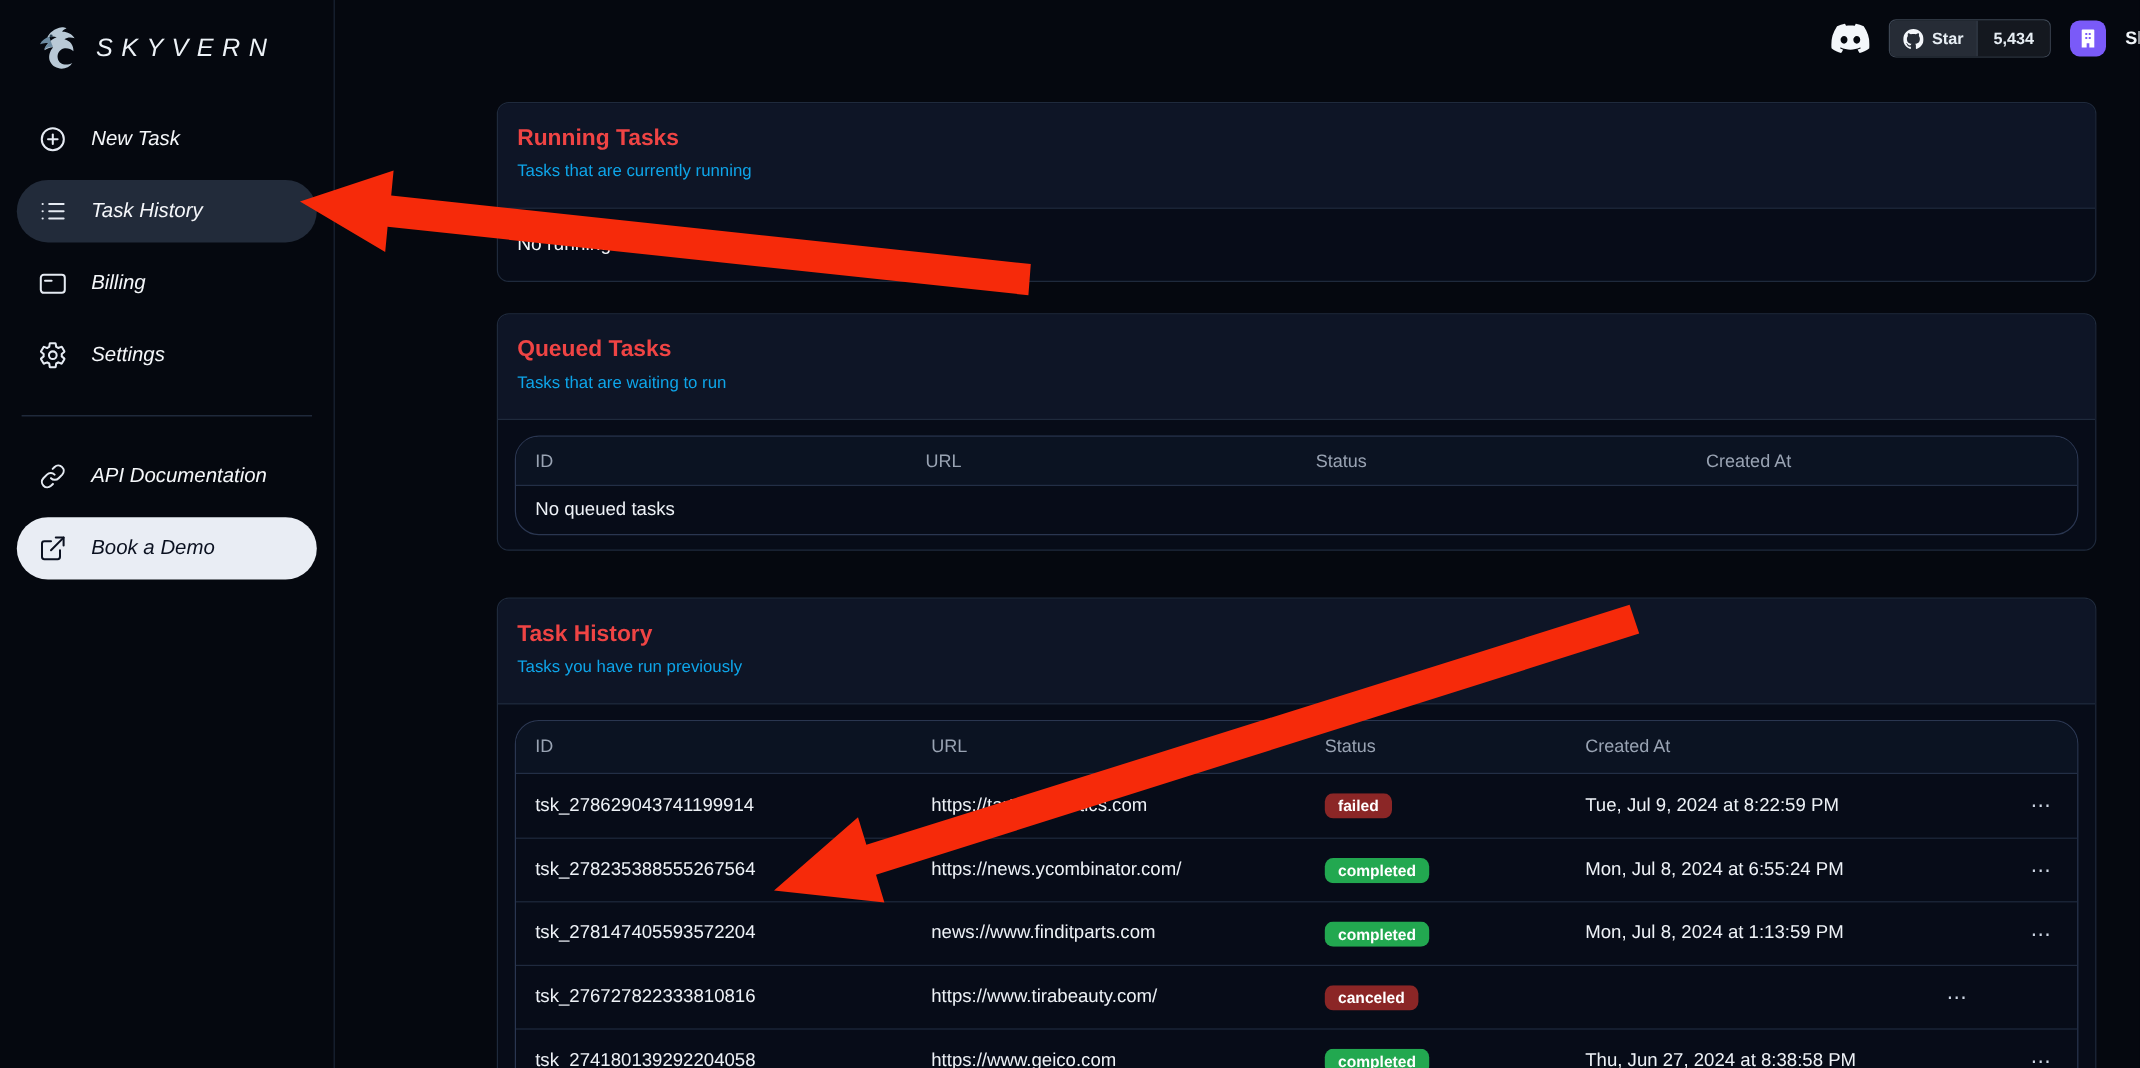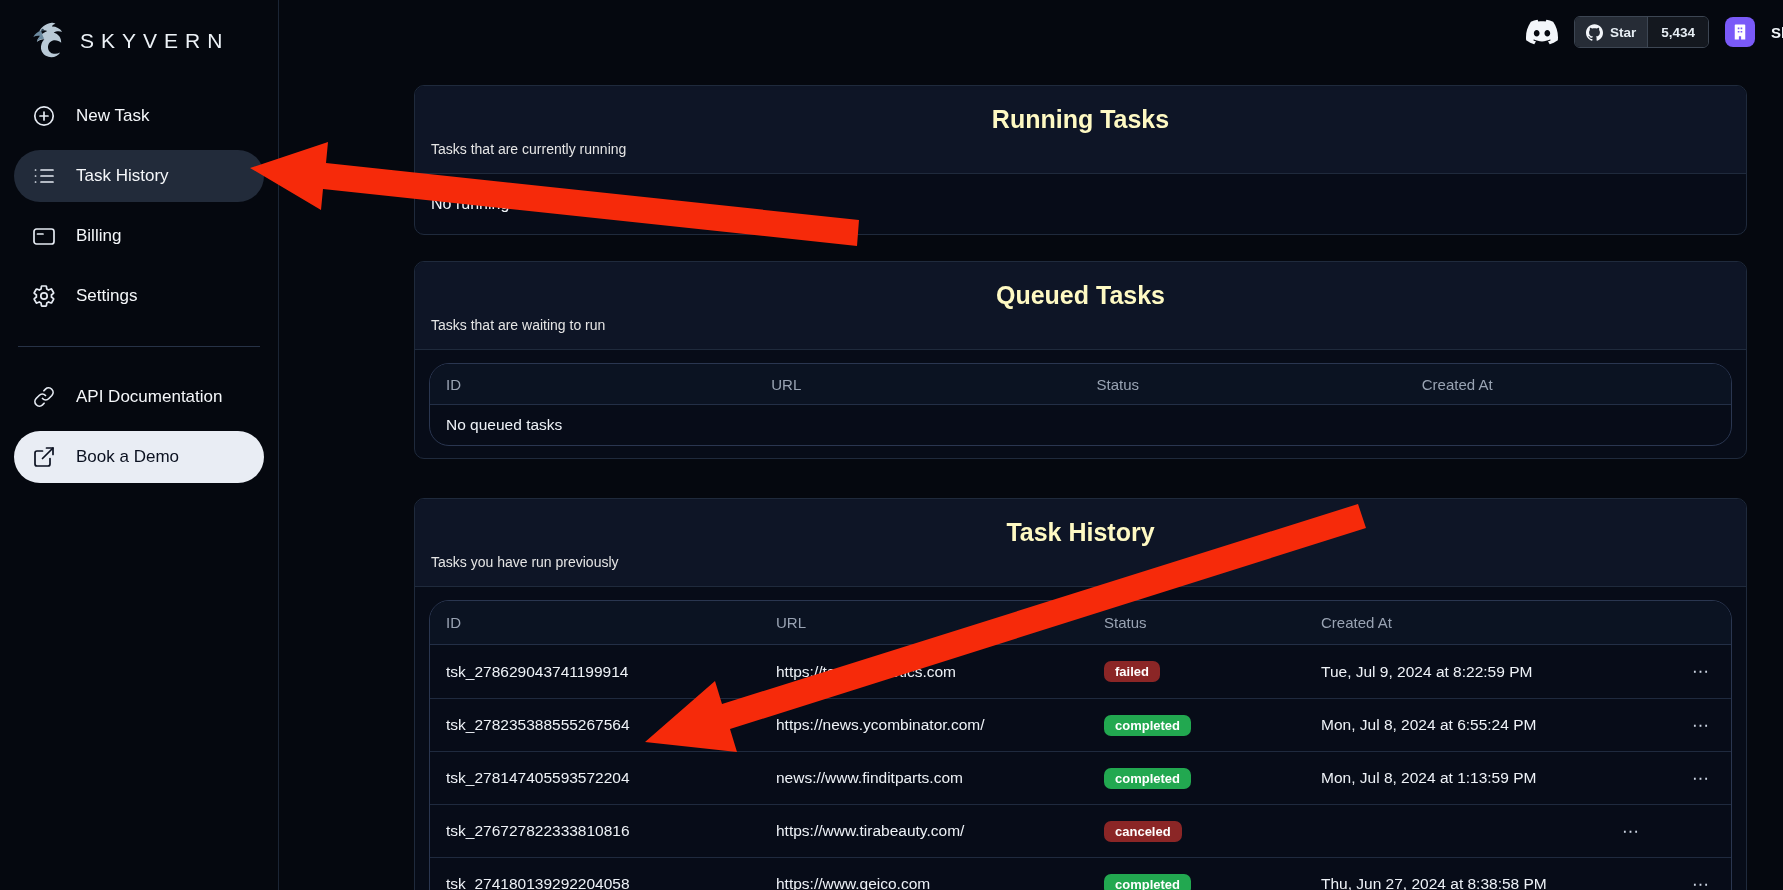--- a/index.html
+++ b/index.html
@@ -8,21 +8,21 @@
     font-family:"Liberation Sans","DejaVu Sans",sans-serif;
     background:var(--page-bg,#05080f);
     color:#eef2f7;
     overflow:hidden;
     position:relative;
   }
 
   
   .sidebar {
     position:absolute; left:0; top:0; width:279px; height:890px;
-    border-right:1px solid #1b2535; padding:10px 14px 0 14px;
+    border-right:1px solid #1b2535; padding:10px 14px 0 14px;font-style:italic;
   }
   .logo-row { display:flex; align-items:center; gap:12px; padding:4px 8px; height:62px; }
   .logo-mark { width:46px; height:46px; flex:none; }
   .brand-name { font-size:21px; letter-spacing:7px; color:#edf2f7; font-weight:500; }
   .nav { margin-top:18px; display:flex; flex-direction:column; gap:8px; }
   .nav-item {
     display:flex; align-items:center; gap:20px; height:52px;
     padding:0 18px; border-radius:26px; cursor:pointer; color:#f5f7fa;
   }
   .nav-item .label { font-size:17px; font-weight:500; }
@@ -52,22 +52,22 @@
   .user-label { font-size:15px; font-weight:600; color:#f1f5f9; white-space:nowrap; width:12px; overflow:visible; }
 
   
   .main { position:absolute; left:279px; top:0; width:1504px; height:890px; padding:85px 36px 0 135px; }
   .card {
     border:1px solid #1f2a3c; border-radius:10px; background:#070c18; overflow:hidden;
   }
   .card-header {
     background:#0e1526; padding:19px 16px 16px 16px; border-bottom:1px solid #1f2a3c; height:88px;
   }
-  .card-title { font-size:25px; font-weight:700; color:#fef9c3; margin-bottom:7px;text-align:center; }
-  .card-desc { font-size:14px; color:#e5e5e5; }
+  .card-title { font-size:19px; font-weight:700; color:#ef4444; margin-bottom:7px; }
+  .card-desc { font-size:14px; color:#0ea5e9; }
   .empty-line { padding:21px 16px; font-size:16px; color:#f1f5f9; }
   .card + .card { margin-top:26px; }
   .card.history { margin-top:39px; }
 
   .table-wrap { margin:13px 14px 12px 14px; border:1px solid #2a3650; border-radius:20px; overflow:hidden; }
   .thead { display:grid; align-items:center; background:#0b1322; border-bottom:1px solid #232f46; }
   .queued .thead { height:41px; grid-template-columns:repeat(4,1fr); }
   .history .thead { height:44px; grid-template-columns:330px 328px 217px 1fr 70px; }
   .th { padding:0 16px; font-size:15px; color:#99a3b3; font-weight:400; }
   .trow { display:grid; align-items:center; }

